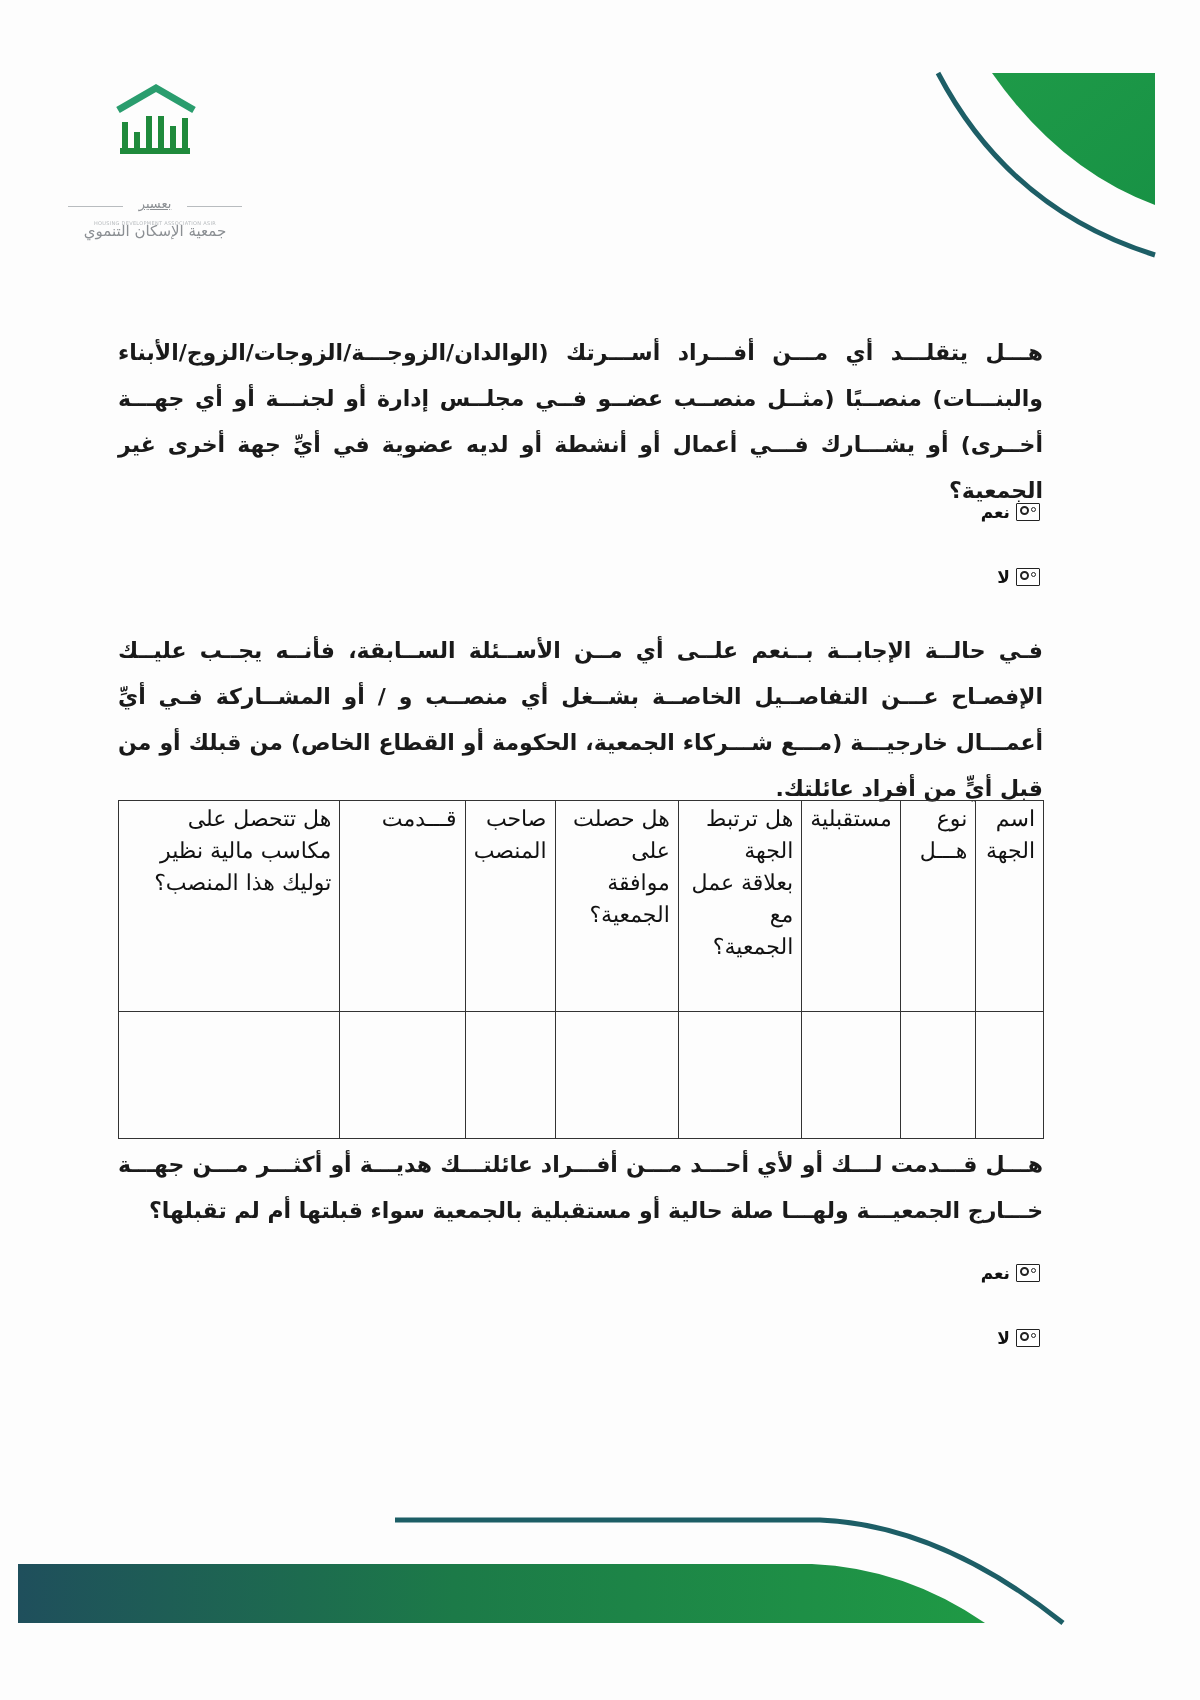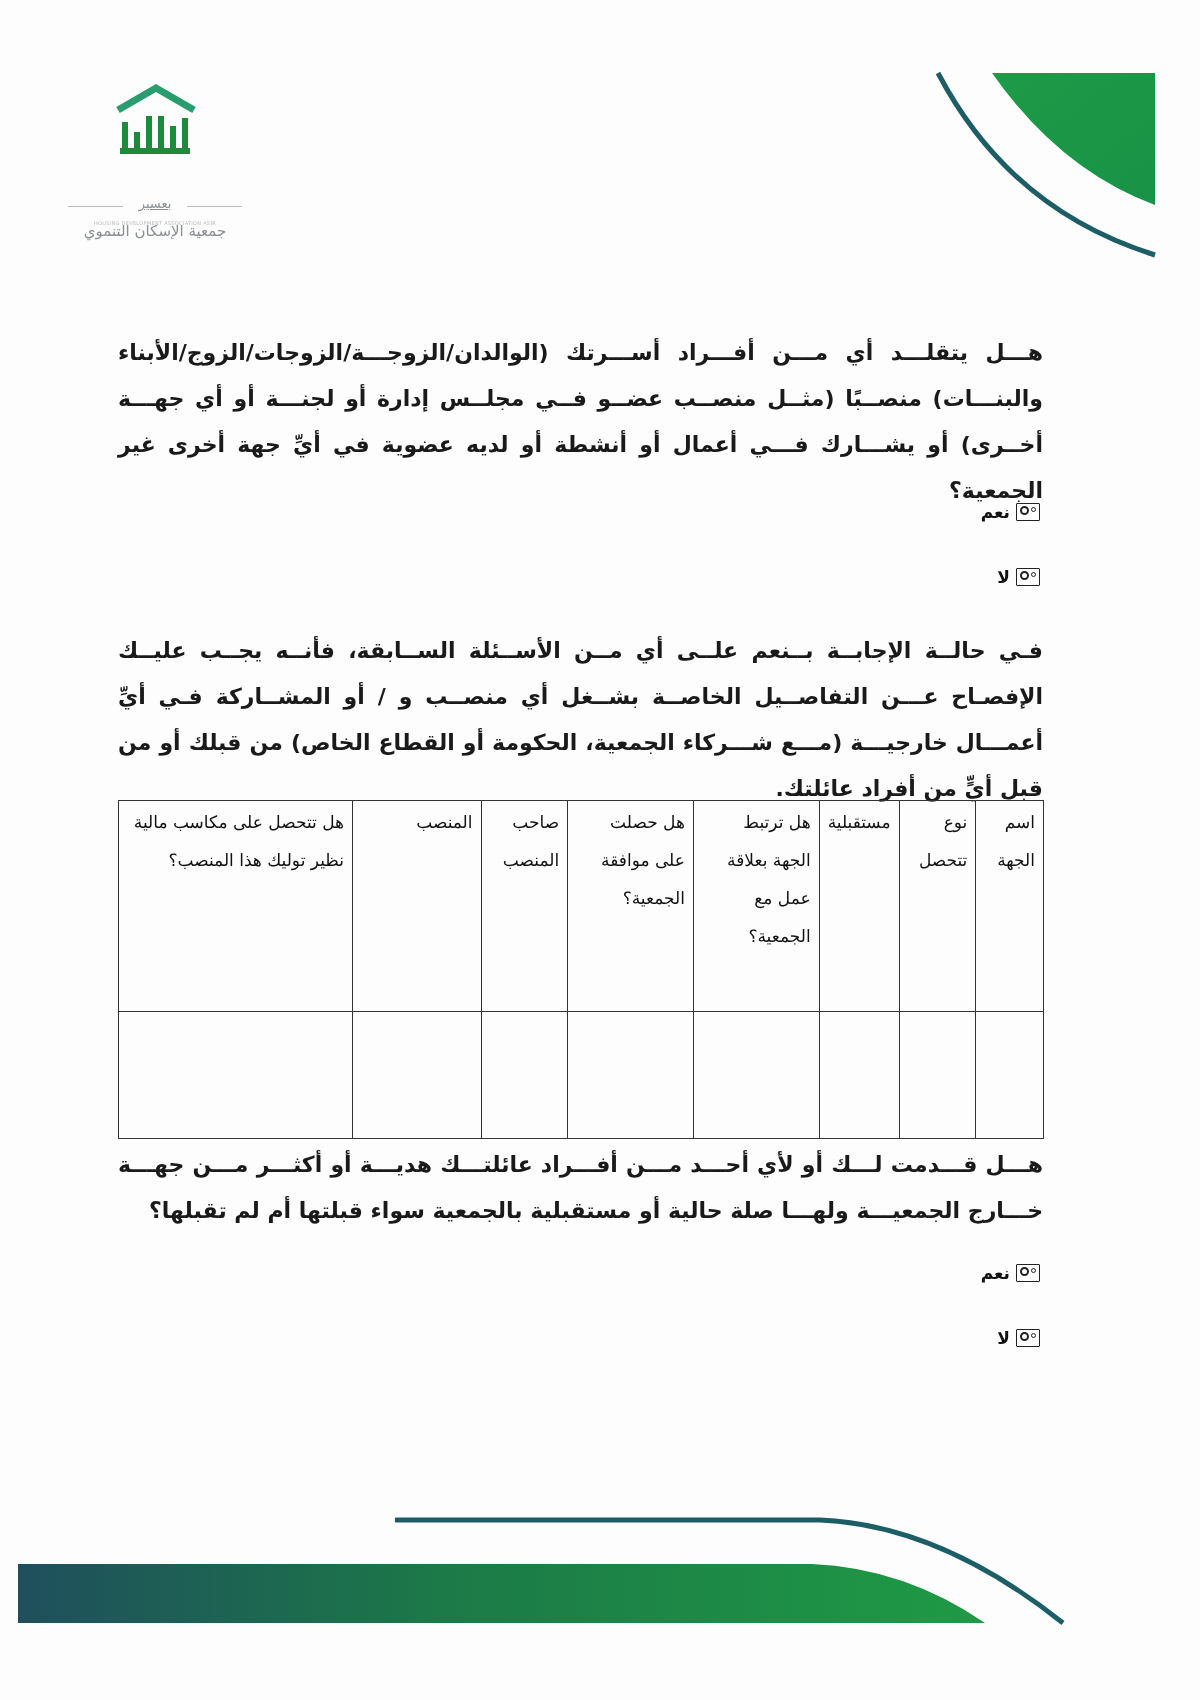--- a/index.html
+++ b/index.html
@@ -21,21 +21,21 @@
           text-align-last:right; font-size:22px; line-height:46px; font-weight:bold; color:#1a1a1a; }
   .opt { position:absolute; right:160px; direction:rtl; display:flex; align-items:center; gap:6px;
          font-size:17px; font-weight:bold;text-align:right; }
   .cbox { width:22px; height:16px; border:1.5px solid #222; border-radius:1px; position:relative; background:#fff; }
   .cbox::before { content:""; position:absolute; left:3px; top:2px; width:5px; height:5px; border:2px solid #222; border-radius:50%; }
   .cbox::after { content:""; position:absolute; right:3px; top:3px; width:3px; height:3px; border:1.5px solid #222; border-radius:50%; }
 
   
   #disclosure-table { position:absolute; left:118px; top:800px; width:926px; border-collapse:collapse; direction:rtl; }
   #disclosure-table td, #disclosure-table th { border:1.4px solid #333; vertical-align:top; text-align:right;
-       font-family:"DejaVu Serif", serif; font-weight:normal; font-size:17px; line-height:38px; padding:2px 8px; color:#111; }
+       font-family:"DejaVu Serif", serif; font-weight:normal; font-size:22px; line-height:32px; padding:2px 8px; color:#111; }
   #disclosure-table thead th { height:206px; }
   #disclosure-table tbody td { height:122px; }
 
   
   #deco-top { left:0; top:0; }
   #deco-bottom { left:0; top:1500px; }
 </style>
 </head>
 <body>
 
@@ -88,26 +88,26 @@
       <col style="width:72px">
       <col style="width:127px">
     <col style="width:127px">
       <col style="width:87px">
       <col style="width:130px">
       <col style="width:238px">
   </colgroup>
   <thead>
     <tr>
       <th>اسم الجهة</th>
-      <th>نوع تتحصل</th>
+      <th>نوع هـــل</th>
       <th>مستقبلية</th>
       <th>هل ترتبط الجهة بعلاقة عمل مع الجمعية؟</th>
       <th>هل حصلت على موافقة الجمعية؟</th>
       <th>صاحب المنصب</th>
-      <th>المنصب</th>
+      <th>قـــدمت</th>
       <th>هل تتحصل على مكاسب مالية نظير توليك هذا المنصب؟</th>
     </tr>
   </thead>
   <tbody>
     <tr>
       <td></td>
       <td></td>
       <td></td>
       <td></td>
       <td></td>

